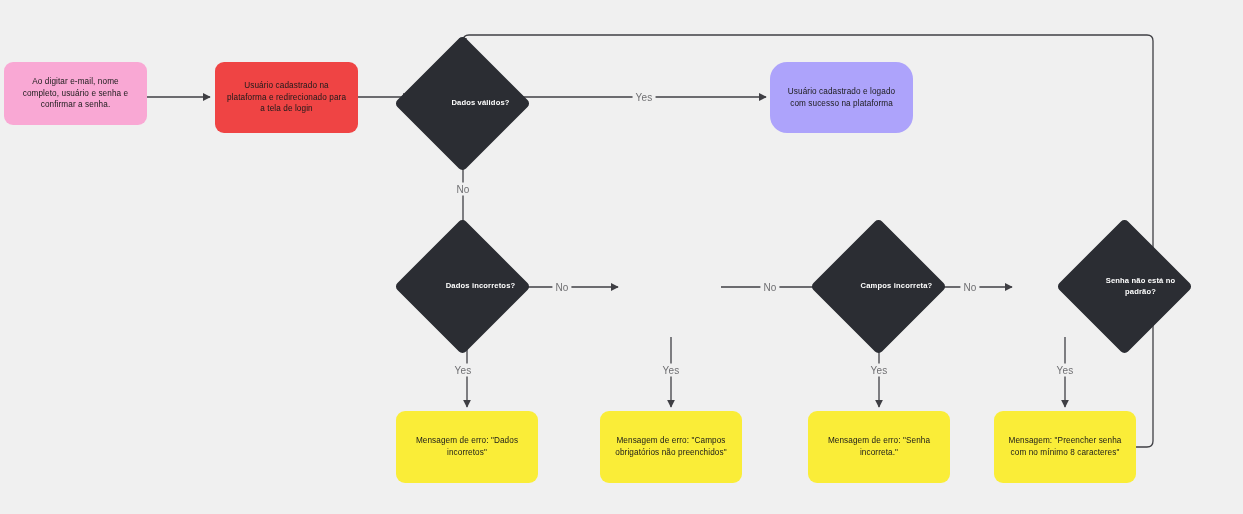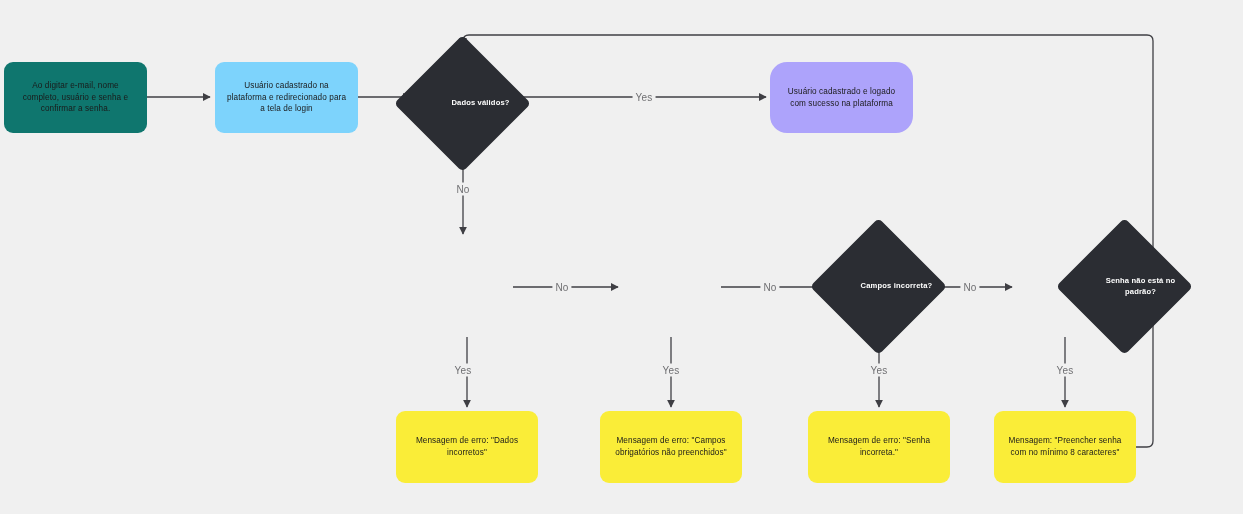--- a/index.html
+++ b/index.html
@@ -105,37 +105,41 @@
       <path d="M 721 287 L 826 287"></path>
       <path d="M 929 287 L 1012 287"></path>
       <path d="M 467 337 L 467 407"></path>
       <path d="M 671 337 L 671 407"></path>
       <path d="M 879 337 L 879 407"></path>
       <path d="M 1065 337 L 1065 407"></path>
       <path d="M 1136 447 L 1147 447 Q 1153 447 1153 441 L 1153 41 Q 1153 35 1147 35 L 469 35 Q 463 35 463 41 L 463 45"></path>
     </g>
   </svg>
 
-  <div class="node rect-node" style="left:4px; top:62px; width:143px; height:71px; background:#0f766e;">
+  <div class="node rect-node" style="left:4px; top:62px; width:143px; height:63px; background:#f9a8d4;">
     <span class="label">Ao digitar e-mail, nome completo, usuário e senha e confirmar a senha.</span>
   </div>
 
-  <div class="node rect-node" style="left:215px; top:62px; width:143px; height:71px; background:#7dd3fc;">
+  <div class="node rect-node" style="left:215px; top:62px; width:143px; height:71px; background:#ef4444;">
     <span class="label">Usuário cadastrado na plataforma e redirecionado para a tela de login</span>
   </div>
 
   <div class="diamond-wrap" style="left:414px; top:55px; width:97px; height:97px;">
     <div class="diamond-shape"></div>
     <div class="diamond-label" style="padding:0 18px;">Dados válidos?</div>
   </div>
 
   <div class="node rect-node" style="left:770px; top:62px; width:143px; height:71px; background:#ada3fb;border-radius:17px;">
     <span class="label">Usuário cadastrado e logado com sucesso na plataforma</span>
   </div>
 
+  <div class="diamond-wrap" style="left:414px; top:238px; width:97px; height:97px;">
+    <div class="diamond-shape"></div>
+    <div class="diamond-label" style="padding:0 18px;">Dados incorretos?</div>
+  </div>
 
 
   <div class="diamond-wrap" style="left:830px; top:238px; width:97px; height:97px;">
     <div class="diamond-shape"></div>
     <div class="diamond-label" style="padding:0 18px;">Campos incorreta?</div>
   </div>
 
   <div class="diamond-wrap" style="left:1076px; top:238px; width:97px; height:97px;">
     <div class="diamond-shape"></div>
     <div class="diamond-label" style="padding:0 16px;">Senha não está no padrão?</div>

